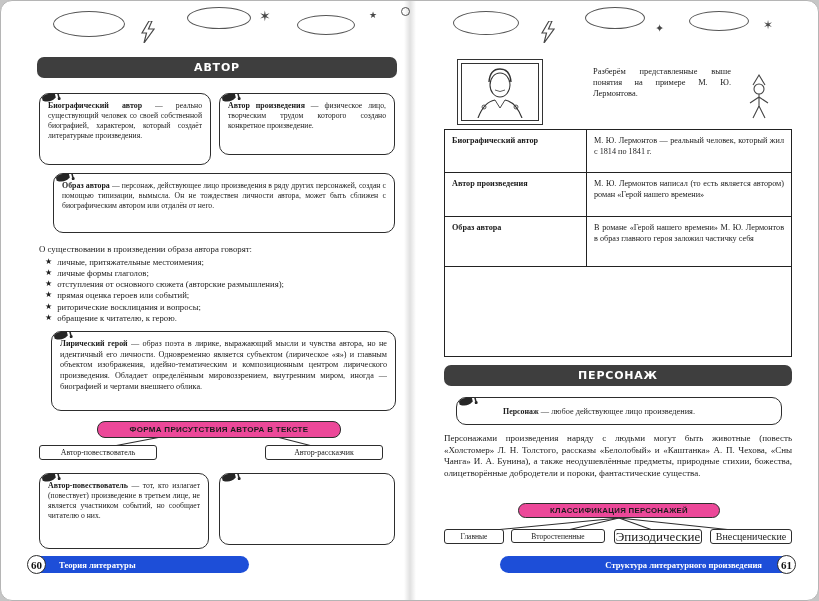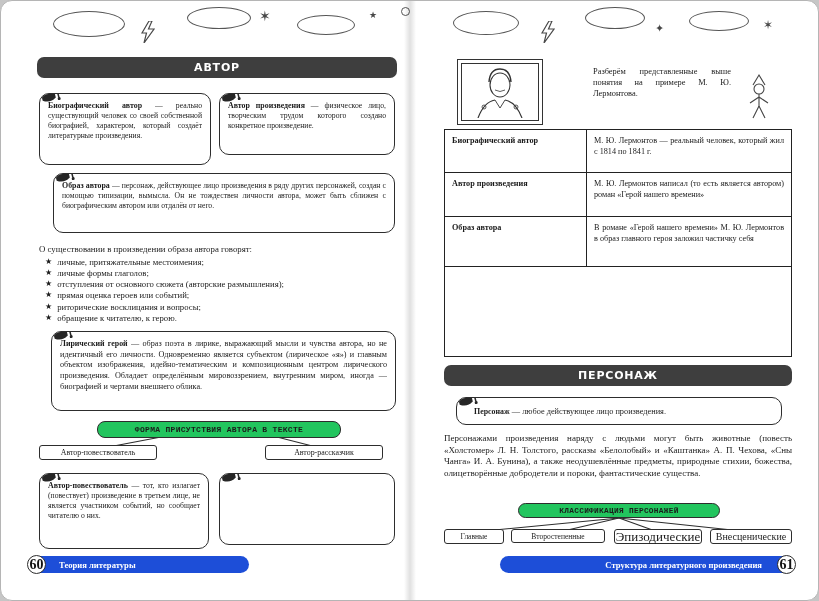--- a/index.html
+++ b/index.html
@@ -6,22 +6,22 @@
   html,body{width:819px;height:601px}
   body{background:#c6c6c6;font-family:"Liberation Serif",serif;color:#1b1b1b;position:relative;overflow:hidden}
   .spread{position:absolute;inset:0;background:#ffffff;border:1px solid #b5b5b5;border-radius:12px;overflow:hidden}
   .gutter{position:absolute;left:403px;top:0;width:12px;height:100%;
           background:linear-gradient(90deg,rgba(0,0,0,0),rgba(0,0,0,.12),rgba(0,0,0,0))}
   .abs{position:absolute}
 
   .banner{position:absolute;background:#3e3e3e;color:#fff;font-family:"DejaVu Sans",sans-serif;
           font-weight:bold;display:flex;align-items:center;justify-content:center;
           border-radius:7px;letter-spacing:.8px}
-  .subbanner{position:absolute;background:#22c55e;border:1.2px solid #2d2d2d;color:#1b1b1b;
-          font-family:Liberation Mono, monospace;font-weight:bold;display:flex;align-items:center;
+  .subbanner{position:absolute;background:#ec4899;border:1.2px solid #2d2d2d;color:#1b1b1b;
+          font-family:Liberation Sans, sans-serif;font-weight:bold;display:flex;align-items:center;
           justify-content:center;border-radius:8px;letter-spacing:.3px}
 
   .defbox{position:absolute;border:1.3px solid #2d2d2d;border-radius:10px;background:#fff;
           padding:7px 8px 5px;text-align:justify;font-size:7.7px;line-height:1.3;overflow:hidden}
   .defbox b{font-size:7.9px}
   .cap{position:absolute;top:-11px;left:-7px;transform:rotate(-14deg)}
 
   .node{position:absolute;border:1.1px solid #2d2d2d;border-radius:3px;background:#fff;
         display:flex;align-items:center;justify-content:center;font-size:7.9px}
 
@@ -35,21 +35,21 @@
   .tcell{padding:6px 7px;font-size:8.2px;line-height:1.32}
   .tterm{font-weight:bold;border-right:1.1px solid #222}
   .tdef{text-align:justify}
 
   .para{position:absolute;text-align:justify;font-size:9px;line-height:1.3}
 
   .footerbar{position:absolute;height:17px;background:#1d4ed8;border-radius:9px;color:#fff;
              display:flex;align-items:center;font-weight:bold;font-size:8.6px}
   .pagenum{position:absolute;width:19px;height:19px;border-radius:50%;background:#fff;
            border:1.7px solid #2d2d2d;color:#141414;display:flex;align-items:center;
-           justify-content:center;font-weight:bold;font-size:14px;z-index:3}
+           justify-content:center;font-weight:bold;font-size:11px;z-index:3}
 
   .doodle-bubble{position:absolute;border:1.3px solid #555;border-radius:50%;background:#fff}
   .doodle-glyph{position:absolute;color:#474747;font-family:"DejaVu Sans",sans-serif;line-height:1}
 
   .frame{position:absolute;border:1.7px solid #333;padding:3px;background:#fff}
   .frame-inner{width:100%;height:100%;border:1px solid #333;display:flex;align-items:center;justify-content:center}
 </style>
 </head>
 <body>
 
@@ -223,21 +223,21 @@
       <div class="trow" style="min-height:50px">
         <div class="tcell tterm">Образ автора</div>
         <div class="tcell tdef">В романе «Герой нашего времени» М. Ю. Лермонтов в образ главного героя заложил частичку себя</div>
       </div>
       <div class="trow" style="min-height:90px">
       </div>
     </div>
 
     <div class="banner" style="left:443px;top:364px;width:348px;height:21px;font-size:11px">ПЕРСОНАЖ</div>
 
-    <div class="defbox" style="left:455px;top:396px;width:326px;height:28px;padding-left:17px;display:flex;align-items:center;text-align:left">
+    <div class="defbox" style="left:455px;top:396px;width:326px;height:28px;padding-left:46px;display:flex;align-items:center;text-align:left">
       <svg class="cap" width="30" height="22" viewBox="0 0 40 28">
         <polygon points="20,1 39,10 20,19 1,10" fill="#262626"></polygon>
           <path d="M11,14 L11,21 Q20,27 29,21 L29,14" fill="#262626"></path>
         <path d="M33,12 L33,22" stroke="#262626" stroke-width="2" fill="none"></path>
           <circle cx="33" cy="23.5" r="2" fill="#262626"></circle>
         </svg>
       <p style="font-size:8.3px"><b>Персонаж</b><span> — любое действующее лицо произведения.</span></p>
     </div>
 
     <div class="para" style="left:443px;top:432px;width:348px">Персонажами произведения наряду с людьми могут быть животные (повесть «Холстомер» Л. Н. Толстого, рассказы «Белолобый» и «Каштанка» А. П. Чехова, «Сны Чанга» И. А. Бунина), а также неодушевлённые предметы, природные стихии, божества, олицетворённые добродетели и пороки, фантастические существа.</div>

